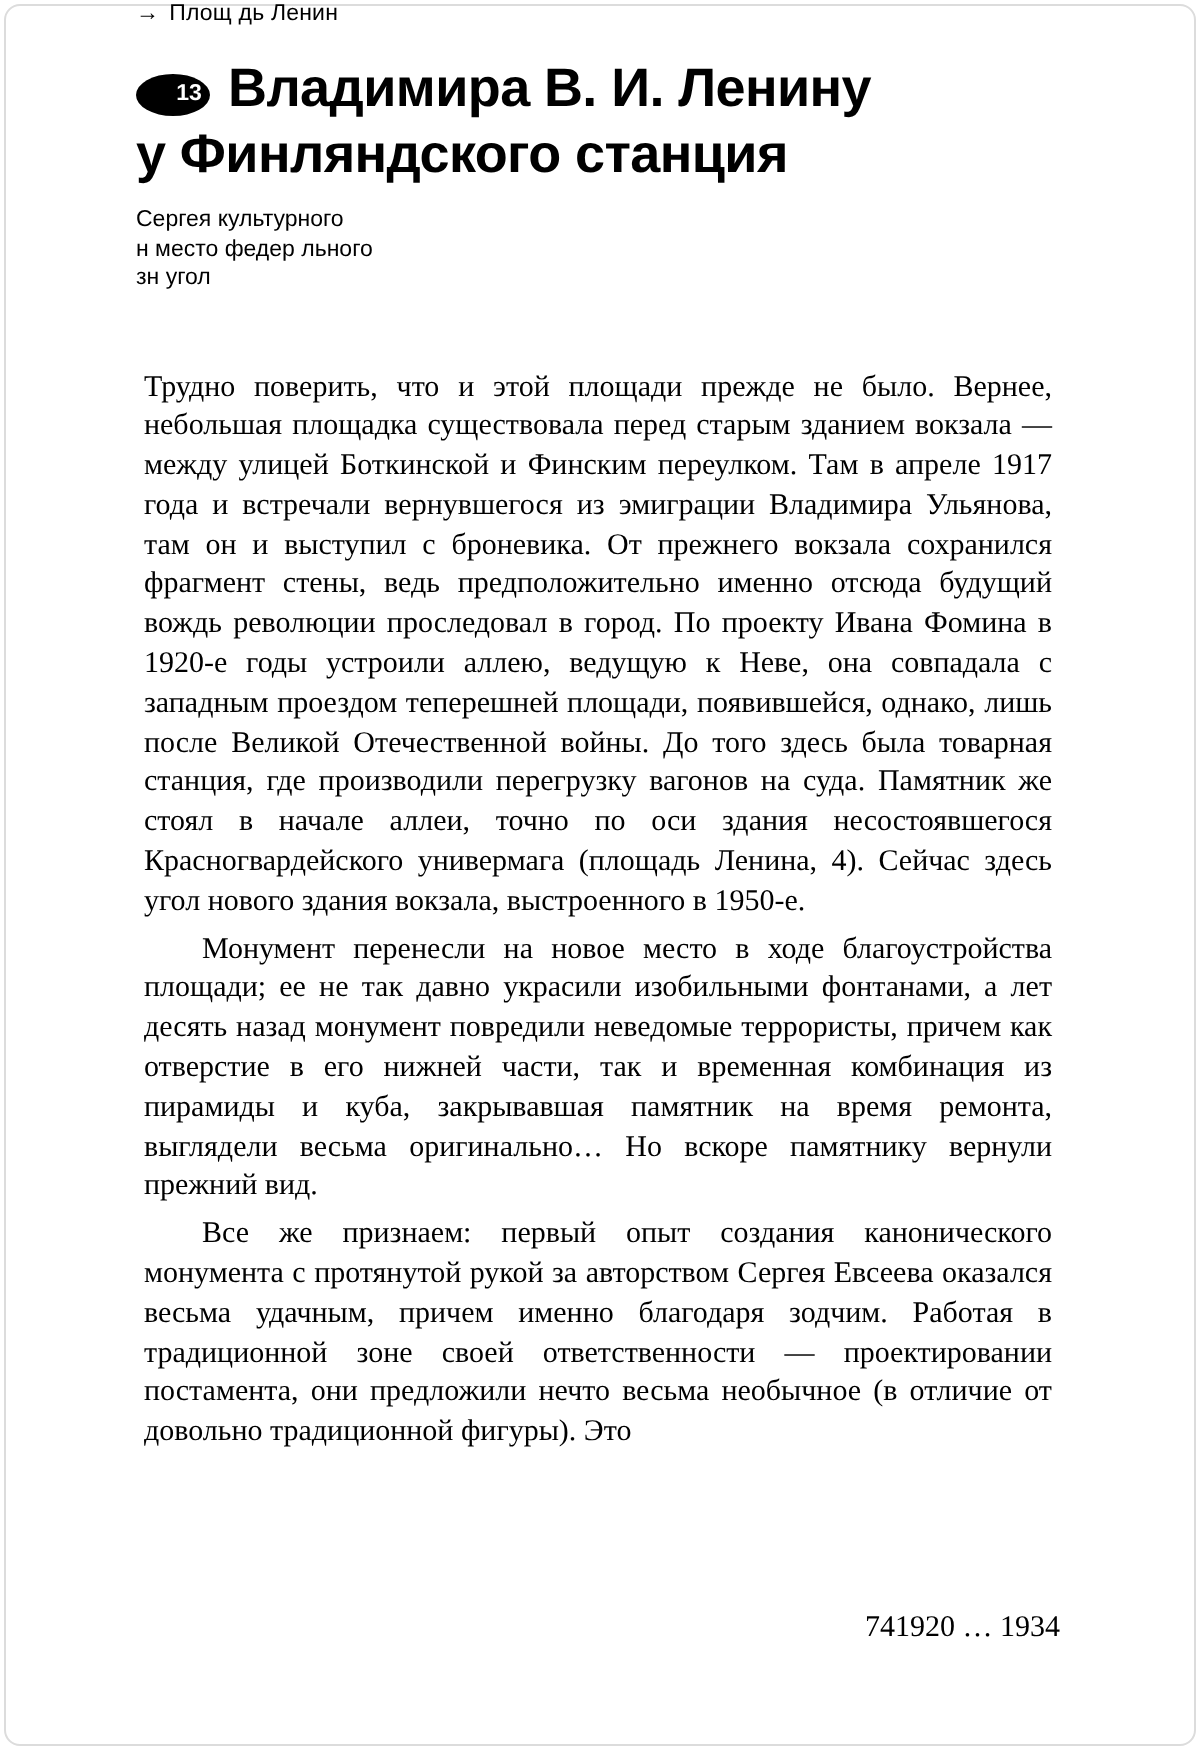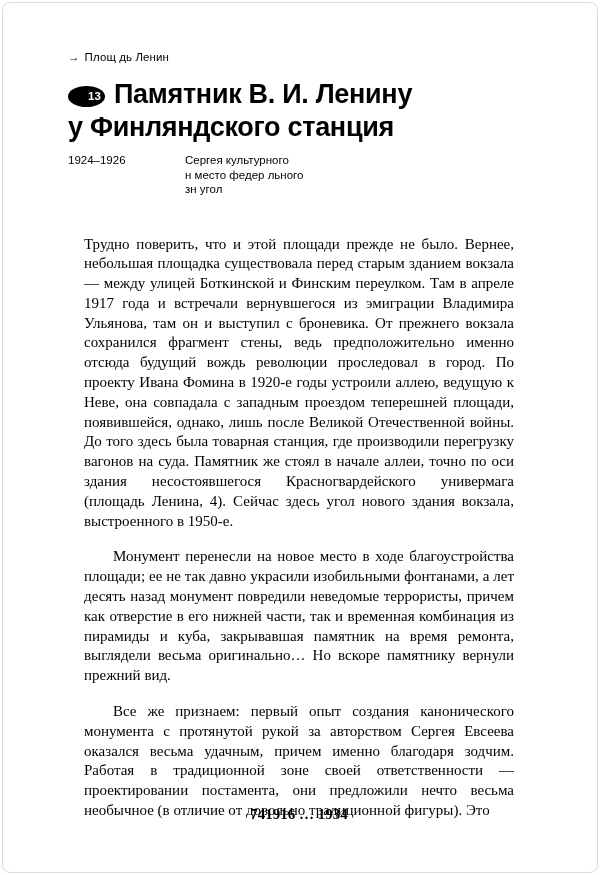--- a/index.html
+++ b/index.html
@@ -25,21 +25,20 @@
     border-radius: 8px;
     pointer-events: none;
   }
   .content {
     position: absolute;
     left: 68px;
     right: 70px;
     top: 0;
   }
   .kicker {
-    padding-top: 50px;
     font-family: "Liberation Sans", sans-serif;
     font-size: 11.5px;
     line-height: 15px;
     color: #000;
     letter-spacing: 0.1px;
   }
   .kicker .arrow { margin-right: 5px; }
   h1.title {
     margin: 13px 0 0 0;
     font-family: "Liberation Sans", sans-serif;
@@ -75,68 +74,67 @@
   .meta .col-years { width: 117px; flex: 0 0 117px; }
   .meta .col-architects { width: 210px; flex: 0 0 210px; }
   .meta .col-status { width: 135px; flex: 0 0 135px; }
   .bodytext {
     margin-top: 38px;
     font-size: 15px;
     line-height: 19.8px;
     text-align: justify;
   }
   .bodytext p {
-    margin: 16px;
+    margin: 4px;
     hyphens: auto;
     -webkit-hyphens: auto;
   }
   .bodytext p.indent { text-indent: 29px; }
   .footer {
     position: absolute;
     left: 68px;
     right: 70px;
     top: 806px;
     display: flex;
-    justify-content: center;
+    justify-content: flex-end;
     font-family: "Liberation Serif", serif;
     font-size: 15px;
-    font-weight: 700;
+    font-weight: 400;
   }
 </style>
 </head>
 <body>
 
 <div class="page">
   <div class="frame"></div>
 
   <div class="content">
 
     <div class="kicker">
       <span class="arrow">→</span><span>Площ дь Ленин</span>
     </div>
 
     <h1 class="title">
-      <span class="badge">13</span><span>Памятник В. И. Ленину</span><br>
+      <span class="badge">13</span><span>Владимира В. И. Ленину</span><br>
       <span>у Финляндского станция</span>
     </h1>
 
     <div class="meta">
-      <div class="col-years">1924–1926</div>
       <div class="col-status">
         <div>Сергея культурного</div>
         <div>н место федер льного</div>
         <div>зн угол</div>
       </div>
     </div>
 
     <div class="bodytext">
       <p lang="ru">Трудно поверить, что и этой площади прежде не было. Вернее, небольшая площадка существовала перед старым зданием вокзала — между улицей Боткинской и Финским переулком. Там в апреле 1917 года и встречали вернувшегося из эмиграции Владимира Ульянова, там он и выступил с броневика. От прежнего вокзала сохранился фрагмент стены, ведь предположительно именно отсюда будущий вождь революции проследовал в город. По проекту Ивана Фомина в 1920-е годы устроили аллею, ведущую к Неве, она совпадала с западным проездом теперешней площади, появившейся, однако, лишь после Великой Отечественной войны. До того здесь была товарная станция, где производили перегрузку вагонов на суда. Памятник же стоял в начале аллеи, точно по оси здания несостоявшегося Красногвардейского универмага (площадь Ленина, 4). Сейчас здесь угол нового здания вокзала, выстроенного в 1950-е.</p>
       <p lang="ru" class="indent">Монумент перенесли на новое место в ходе благоустройства площади; ее не так давно украсили изобильными фонтанами, а лет десять назад монумент повредили неведомые террористы, причем как отверстие в его нижней части, так и временная комбинация из пирамиды и куба, закрывавшая памятник на время ремонта, выглядели весьма оригинально… Но вскоре памятнику вернули прежний вид.</p>
       <p lang="ru" class="indent">Все же признаем: первый опыт создания канонического монумента с протянутой рукой за авторством Сергея Евсеева оказался весьма удачным, причем именно благодаря зодчим. Работая в традиционной зоне своей ответственности — проектировании постамента, они предложили нечто весьма необычное (в отличие от довольно традиционной фигуры). Это</p>
     </div>
 
   </div>
 
   <div class="footer">
     <span>74</span>
-    <span>1916 … 1934</span>
+    <span>1920 … 1934</span>
   </div>
 </div>
 
 </body></html>

